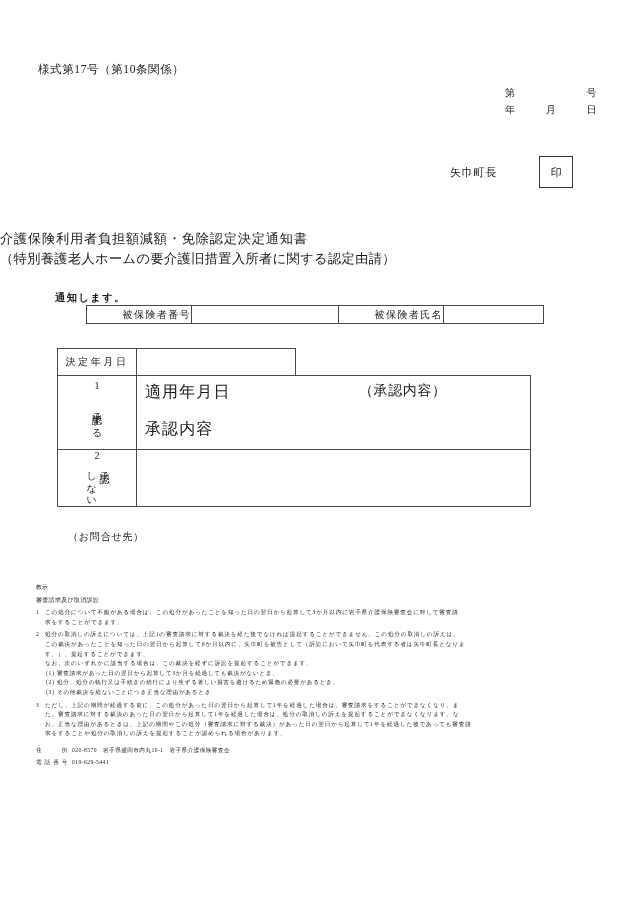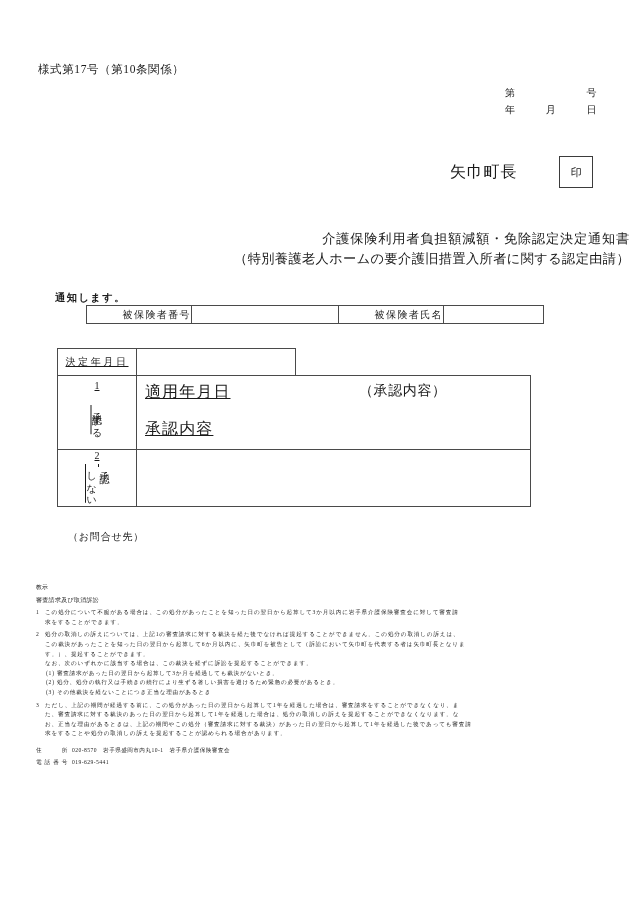--- a/index.html
+++ b/index.html
@@ -45,42 +45,42 @@
   }
   .issuer-row {
     position: absolute;
     left: 450px;
     top: 156px;
     display: flex;
     align-items: center;
     white-space: nowrap;
   }
   .issuer-name {
-    font-size: 16px;
+    font-size: 11px;
     letter-spacing: 0.8px;
   }
   .seal-box {
     width: 32px;
     height: 30px;
     border: 1px solid #3b3b3b;
     margin-left: 42px;
     display: flex;
     align-items: center;
     justify-content: center;
     font-size: 11px;
     letter-spacing: 0;
   }
 
   
   .title-block {
     position: absolute;
     left: 0;
     top: 229px;
     width: 630px;
-    text-align: right;
+    text-align: left;
     line-height: 20px;
   }
   .title-main {
     font-size: 13.2px;
     letter-spacing: 0.8px;
     white-space: nowrap;
   }
   .title-sub {
     font-size: 13.2px;
     letter-spacing: 0.4px;
@@ -137,21 +137,20 @@
   .dt {
     width: 100%;
     border-collapse: collapse;
     table-layout: fixed;
   }
   .dt td {
     border: 1px solid #4a4a4a;
     padding: 0;
     font-size: 10px;
     vertical-align: top;
-    text-decoration: underline;
   }
   .cell-date-label {
     height: 26px;
     text-align: center;
     letter-spacing: 2.6px;
     vertical-align: middle !important;
   }
   .cell-date-value {
     vertical-align: middle !important;
   }

